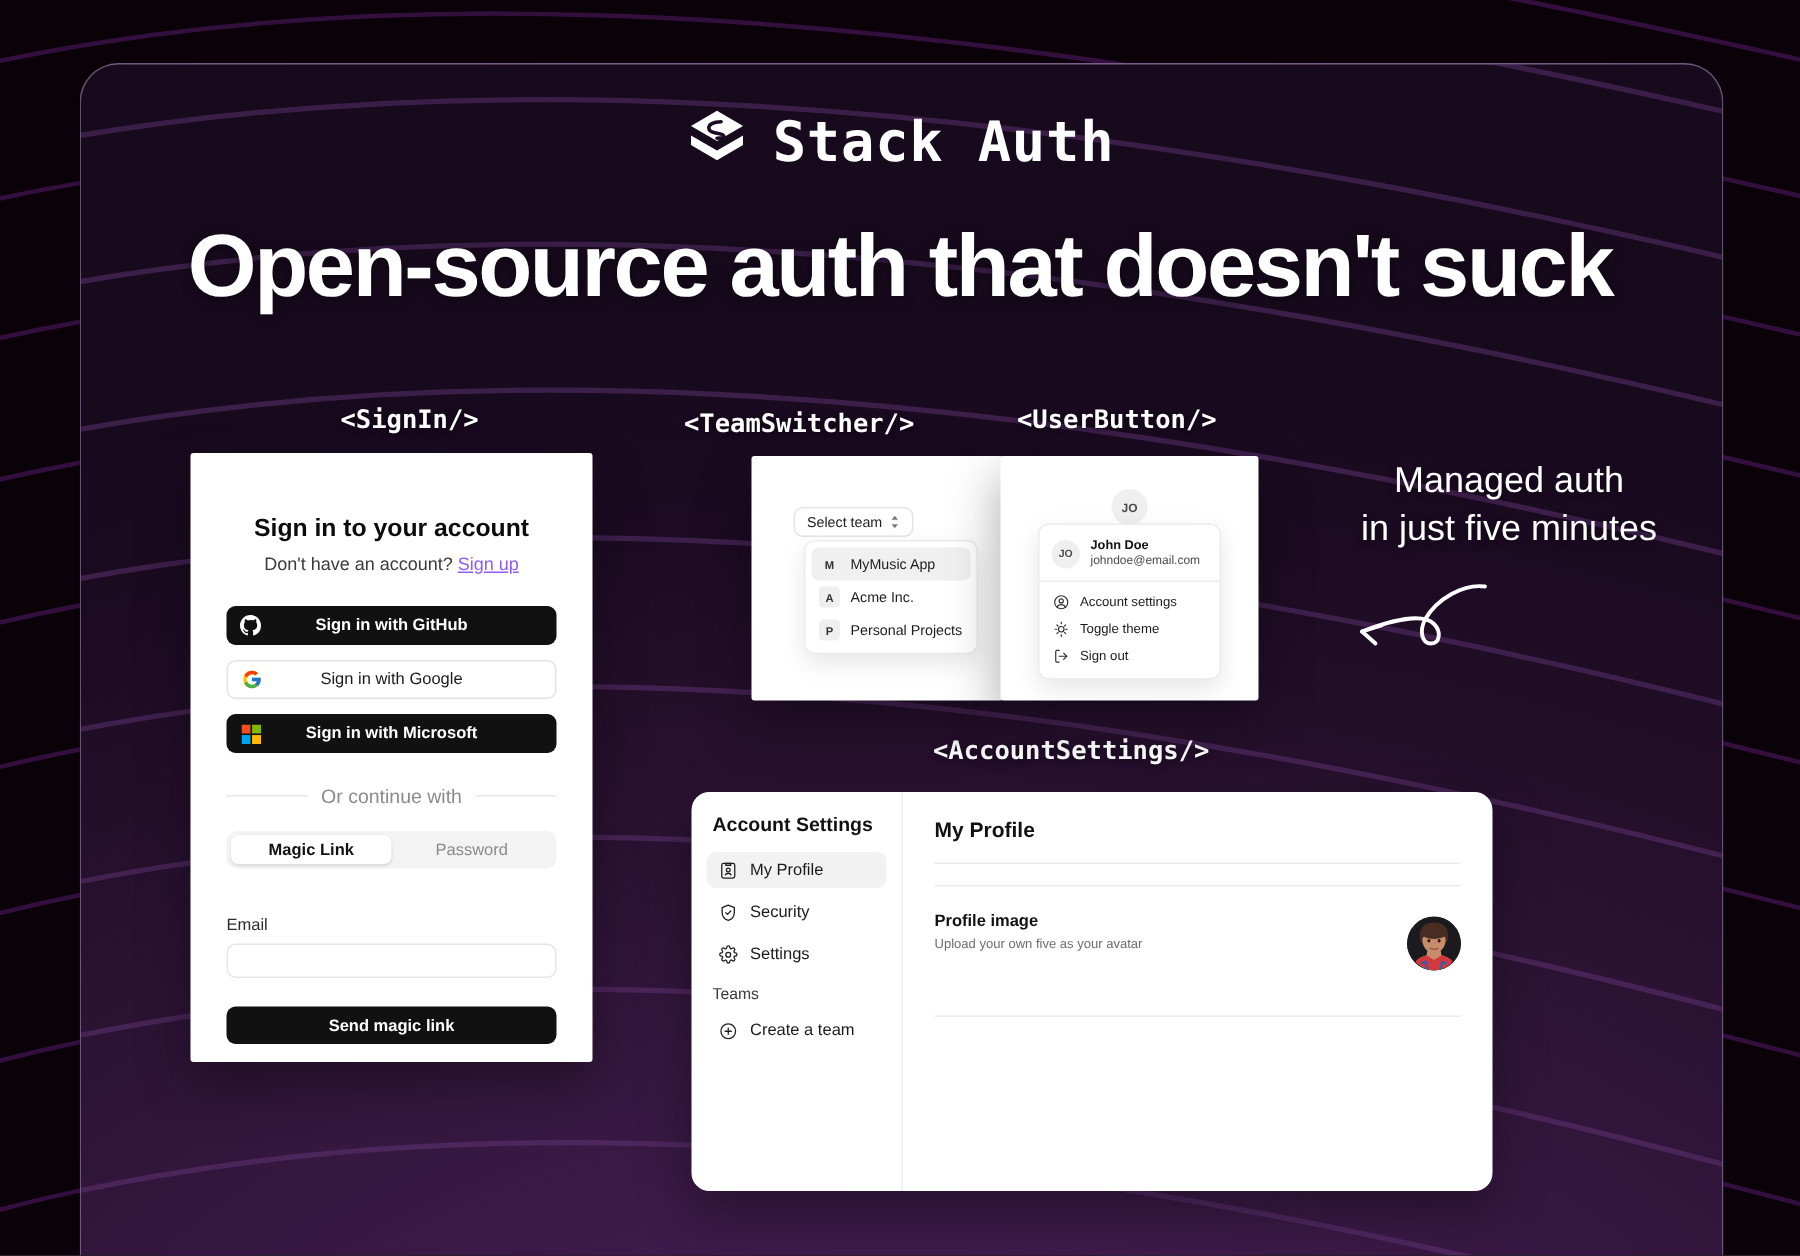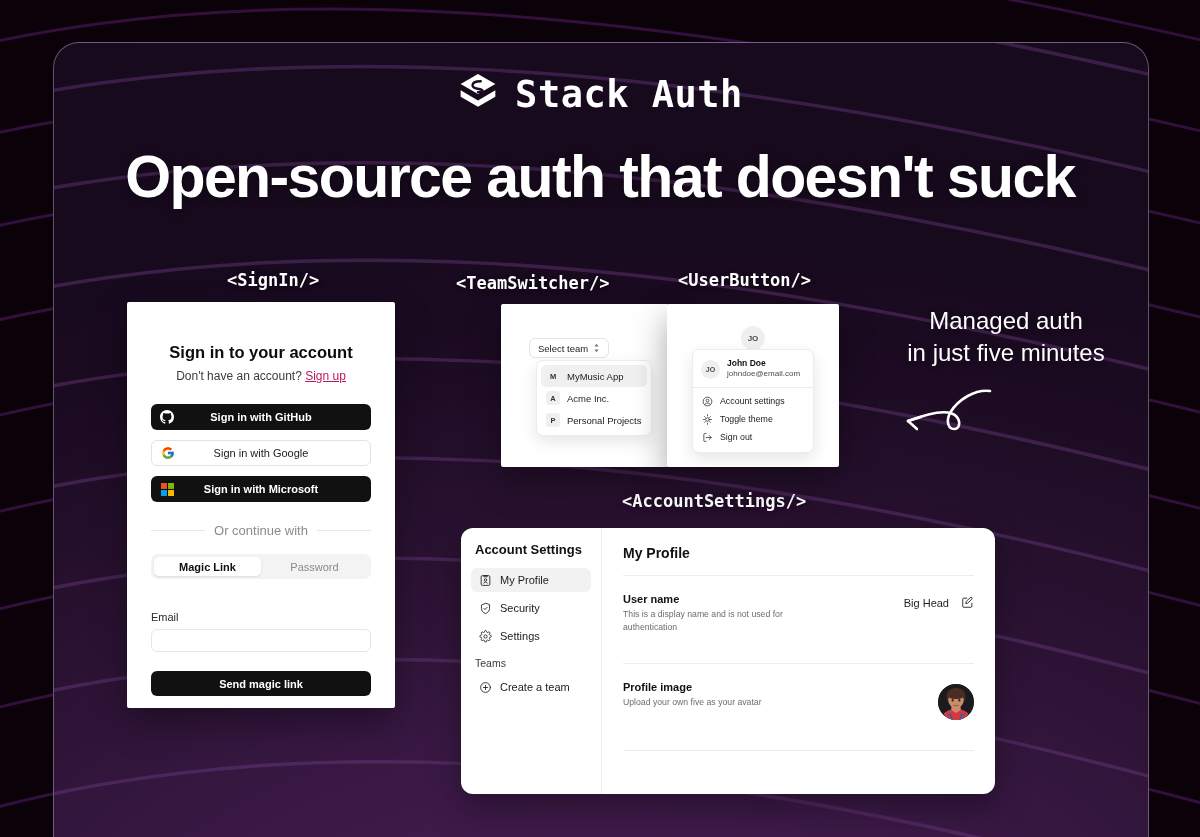--- a/index.html
+++ b/index.html
@@ -84,21 +84,21 @@
 
   
   .signin { left: 127px; top: 302px; width: 268px; height: 406px; padding: 0 24px; }
   .signin-title {
     text-align: center; font-size: 16.5px; font-weight: 700; color: #0c0c0c;
     margin-top: 41px;
   }
   .signin-sub {
     text-align: center; font-size: 12px; color: #3b3b3b; margin-top: 7px;
   }
-  .signin-sub a { color: #be185d; text-decoration: underline; }
+  .signin-sub a { color: #8b5cf6; text-decoration: underline; }
   .oauth-btn {
     display: flex; align-items: center;
     height: 26px; margin-top: 10px;
     border-radius: 6px;
     font-size: 11px; font-weight: 700;
     position: relative;
     cursor: pointer;
   }
   .oauth-btn .lbl {
     position: absolute; left: 0; right: 0; text-align: center;
@@ -451,33 +451,20 @@
             <path d="M12 8.2v7.6M8.2 12h7.6"></path>
         </svg>
         <span>Create a team</span>
       </div>
     </div>
 
     <div class="acct-main">
       <div class="acct-main-title">My Profile</div>
       <div class="rule"></div>
 
-      <div class="row">
-        <div class="row-l">
-          <div class="row-title">User name</div>
-          <div class="row-desc">This is a display name and is not used for authentication</div>
-        </div>
-        <div class="row-r">
-          <div class="row-val">Big Head</div>
-          <svg width="13" height="13" viewBox="0 0 24 24" fill="none" stroke="#1b1b1b" stroke-width="1.6" stroke-linecap="round" stroke-linejoin="round">
-            <path d="M20 13.5V19a1.8 1.8 0 0 1-1.8 1.8H5A1.8 1.8 0 0 1 3.2 19V5.8A1.8 1.8 0 0 1 5 4h5.6"></path>
-              <path d="M17.4 2.8a1.9 1.9 0 0 1 2.7 2.7L12.3 13.3l-3.5.8.8-3.5Z"></path>
-          </svg>
-        </div>
-      </div>
 
       <div class="rule"></div>
 
       <div class="row">
         <div class="row-l">
           <div class="row-title">Profile image</div>
           <div class="row-desc">Upload your own five as your avatar</div>
         </div>
         <div class="row-r">
           <div class="avatar-img">

